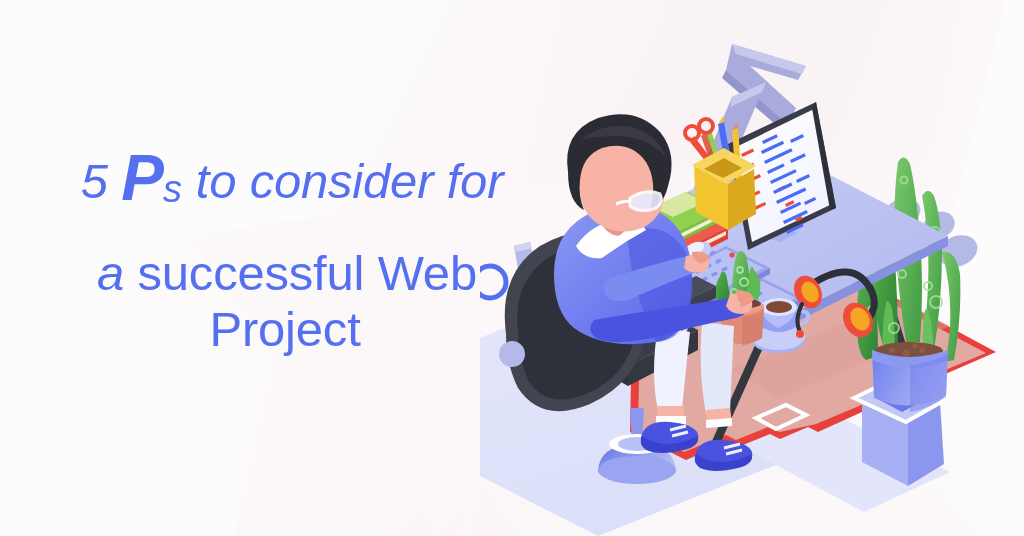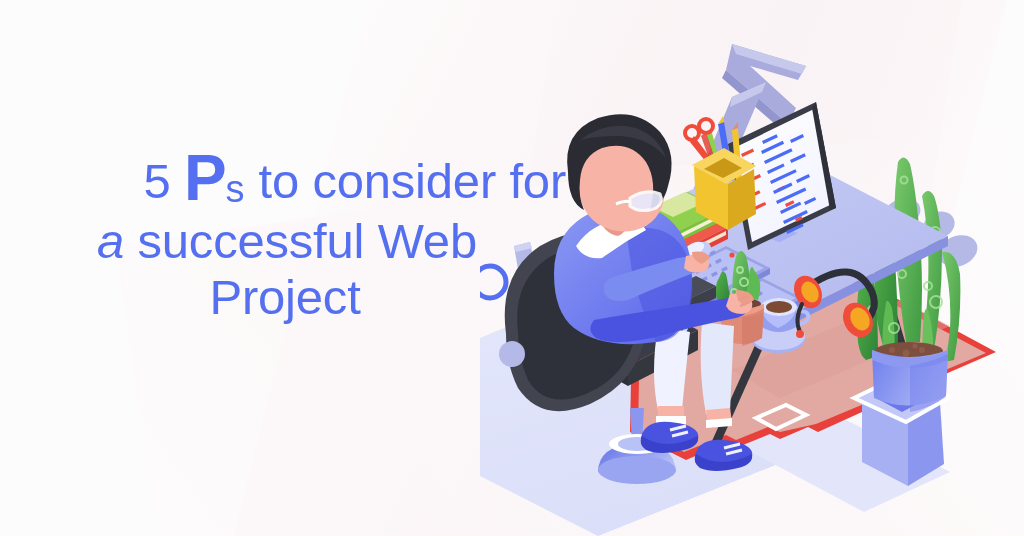--- a/index.html
+++ b/index.html
@@ -51,22 +51,22 @@
     line-height: 1.13;
     user-select: text;
   }
   .hl-line {
     display: block;
     white-space: nowrap;
     font-size: 49px;
     font-weight: 400;
     letter-spacing: -0.2px;
   }
-  .hl-line-1 { text-align: right; padding-left: 18px; }
-  .hl-line-2 { text-align: center; padding-left: 8px; }
+  .hl-line-1 { text-align: center; padding-left: 18px; font-style: italic; }
+  .hl-line-2 { text-align: center; padding-left: 8px; margin-top: 32px; }
   .hl-line-3 { text-align: center; padding-left: 4px; }
   .hl-big-p {
     font-size: 64px;
     font-weight: 700;
     letter-spacing: -1px;
     vertical-align: -2px;
   }
   .hl-sub-s {
     font-size: 38px;
     font-weight: 400;

